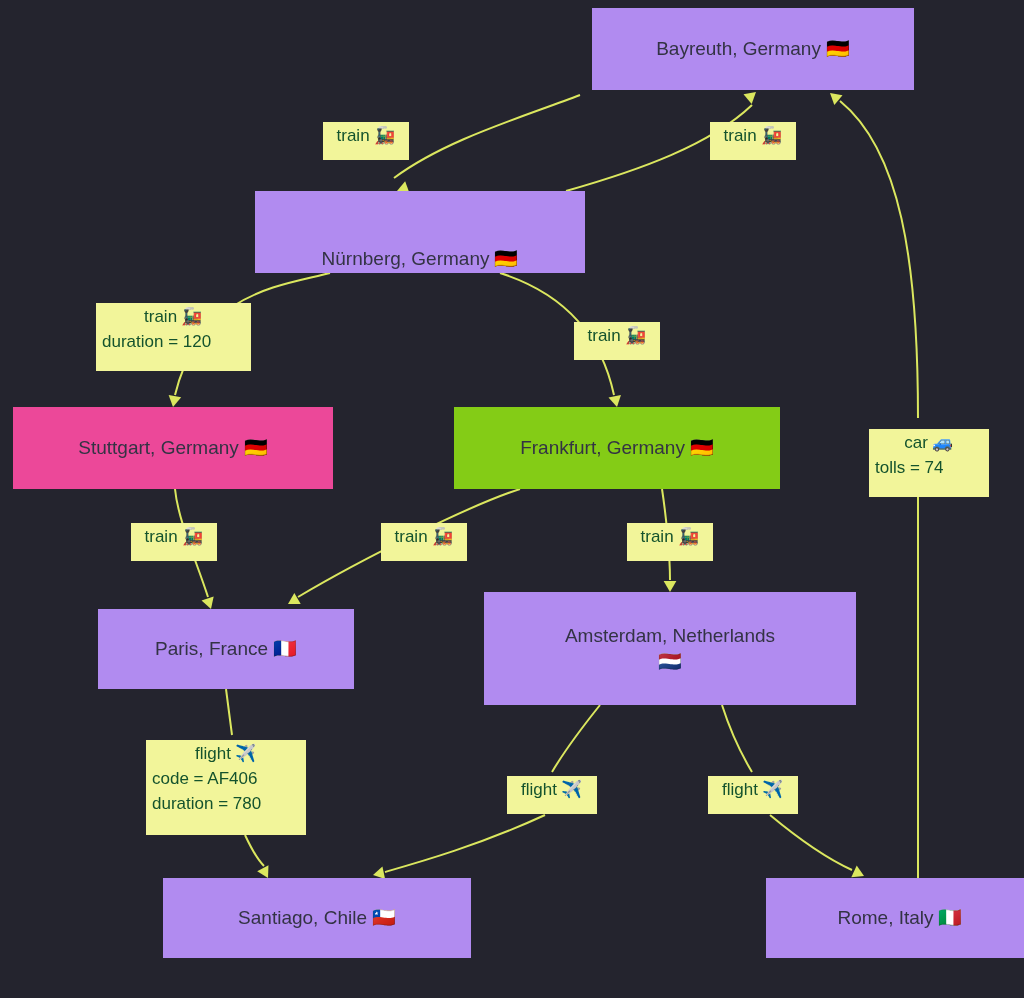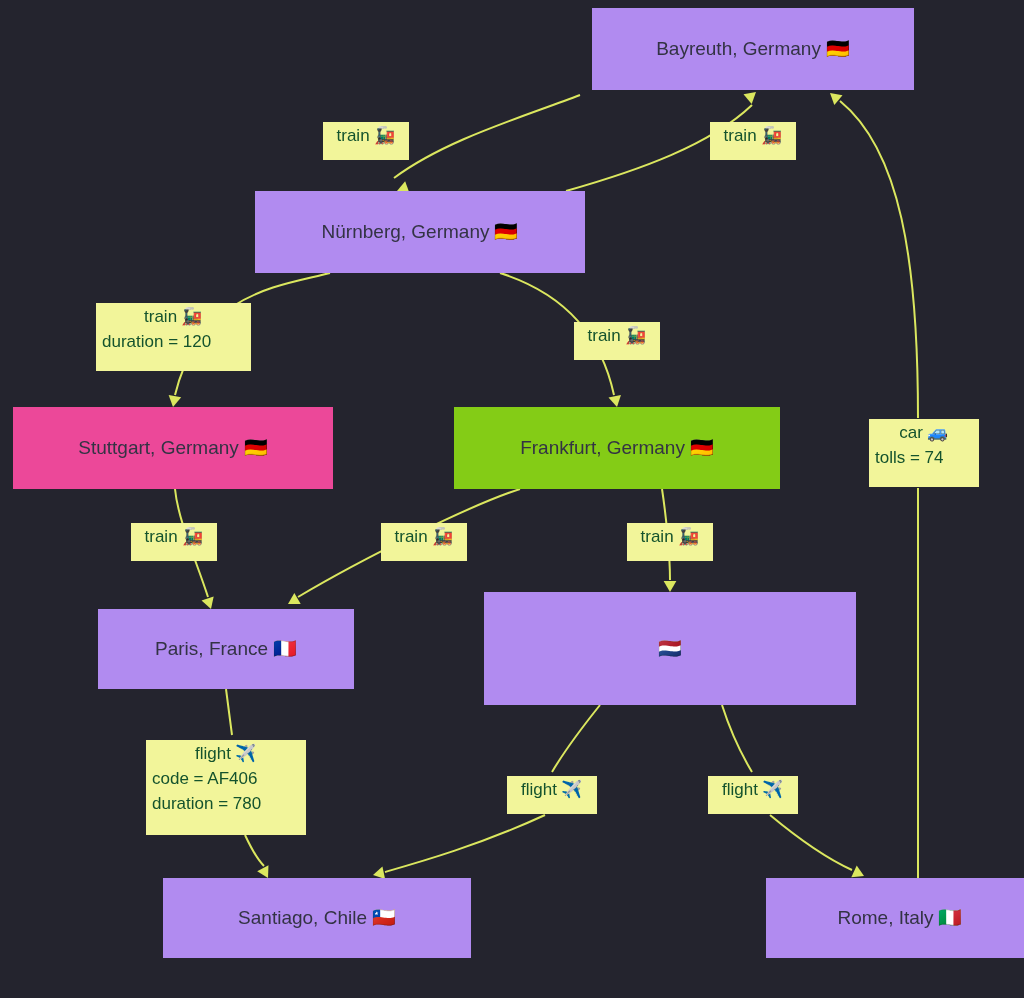--- a/index.html
+++ b/index.html
@@ -113,21 +113,21 @@
         <polygon points="0,0 -11,-6.38 -11,6.38" fill="#dbe75f" transform="translate(830,93) rotate(-140)"></polygon>
       </g>
     </svg>
 
   <div id="node-layer">
       <div class="node" style="left: 592px; top: 8px; width: 322px; height: 82px; background: rgb(177, 139, 240);">
         <div>
           <div>Bayreuth, Germany 🇩🇪</div>
         </div>
       </div>
-      <div class="node" style="left: 255px; top: 191px; width: 330px; height: 82px; background: rgb(177, 139, 240);">
+      <div class="node" style="left: 255px; top: 191px; width: 330px; height: 82px; background: rgb(177, 139, 240); align-items: flex-end;">
         <div>
           <div>Nürnberg, Germany 🇩🇪</div>
         </div>
       </div>
       <div class="node" style="left: 13px; top: 407px; width: 320px; height: 82px; background: #ec4899;">
         <div>
           <div>Stuttgart, Germany 🇩🇪</div>
         </div>
       </div>
       <div class="node" style="left: 454px; top: 407px; width: 326px; height: 82px; background: #84cc16;">
@@ -135,20 +135,21 @@
           <div>Frankfurt, Germany 🇩🇪</div>
         </div>
       </div>
       <div class="node" style="left: 98px; top: 609px; width: 256px; height: 80px; background: rgb(177, 139, 240);">
         <div>
           <div>Paris, France 🇫🇷</div>
         </div>
       </div>
       <div class="node" style="left: 484px; top: 592px; width: 372px; height: 113px; background: rgb(177, 139, 240);">
         <div>
+          <div>Amsterdam, Netherlands</div>
           <div>🇳🇱</div>
         </div>
       </div>
       <div class="node" style="left: 163px; top: 878px; width: 308px; height: 80px; background: rgb(177, 139, 240);">
         <div>
           <div>Santiago, Chile 🇨🇱</div>
         </div>
       </div>
       <div class="node" style="left: 766px; top: 878px; width: 268px; height: 80px; background: rgb(177, 139, 240);">
         <div>
@@ -183,19 +184,19 @@
         <span class="lbl-line lbl-head">flight ✈️</span>
         <span class="lbl-line lbl-attr">code = AF406</span>
         <span class="lbl-line lbl-attr">duration = 780</span>
       </div>
       <div class="edge-label" style="left: 507px; top: 776px; width: 90px; min-height: 38px; background: rgb(242, 245, 154);">
         <span class="lbl-line lbl-head">flight ✈️</span>
       </div>
       <div class="edge-label" style="left: 708px; top: 776px; width: 90px; min-height: 38px; background: rgb(242, 245, 154);">
         <span class="lbl-line lbl-head">flight ✈️</span>
       </div>
-      <div class="edge-label" style="left: 869px; top: 419px; width: 110px; min-height: 68px; background: rgb(242, 245, 154);">
+      <div class="edge-label" style="left: 869px; top: 429px; width: 120px; min-height: 68px; background: rgb(242, 245, 154);">
         <span class="lbl-line lbl-head">car 🚙</span>
         <span class="lbl-line lbl-attr">tolls = 74</span>
       </div>
     </div>
 
 </div>
 
 </body></html>

